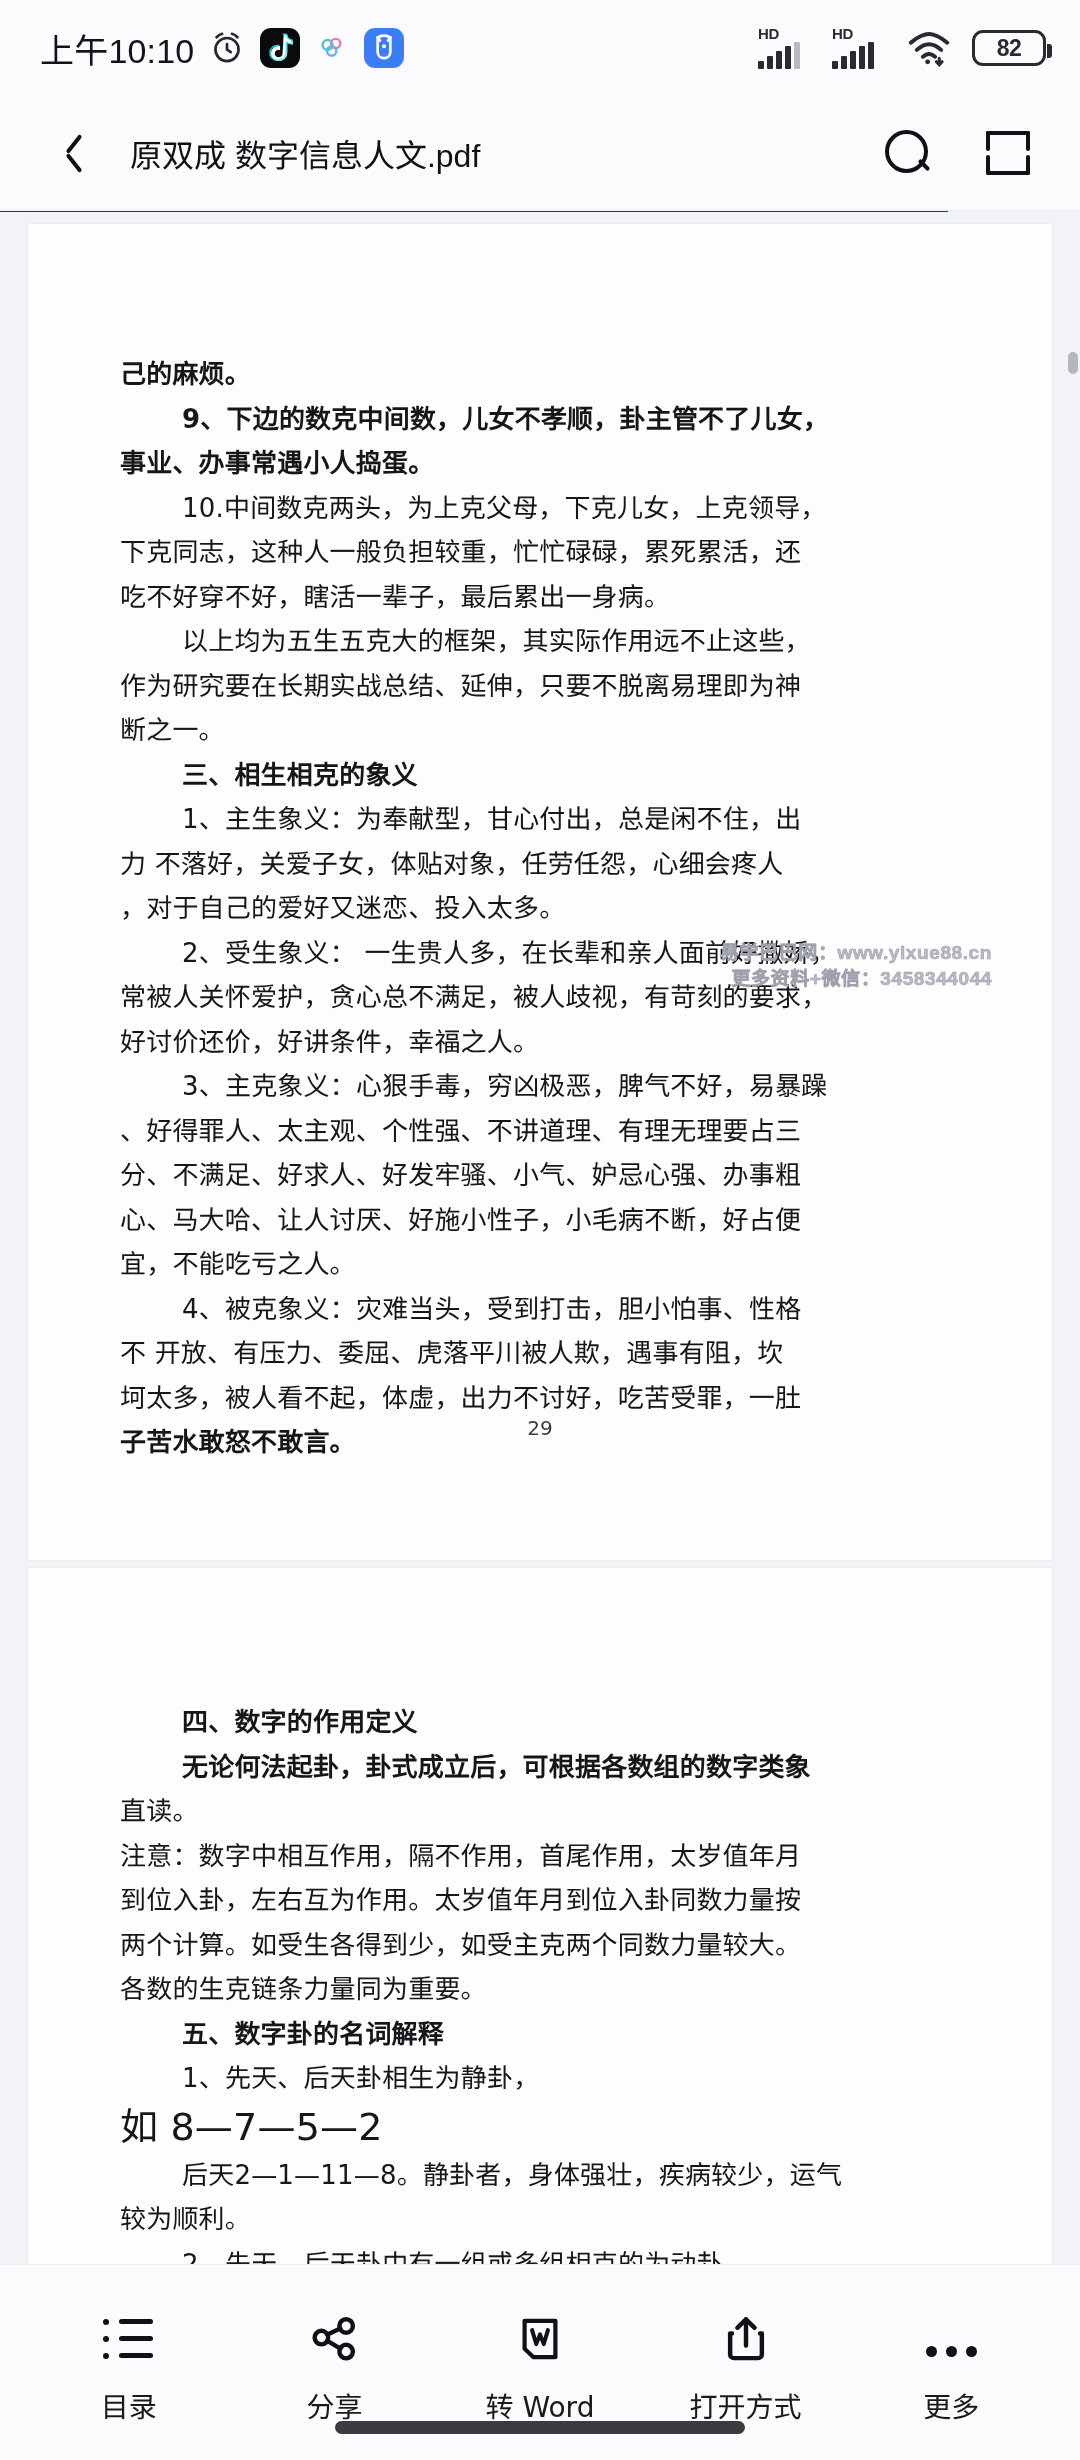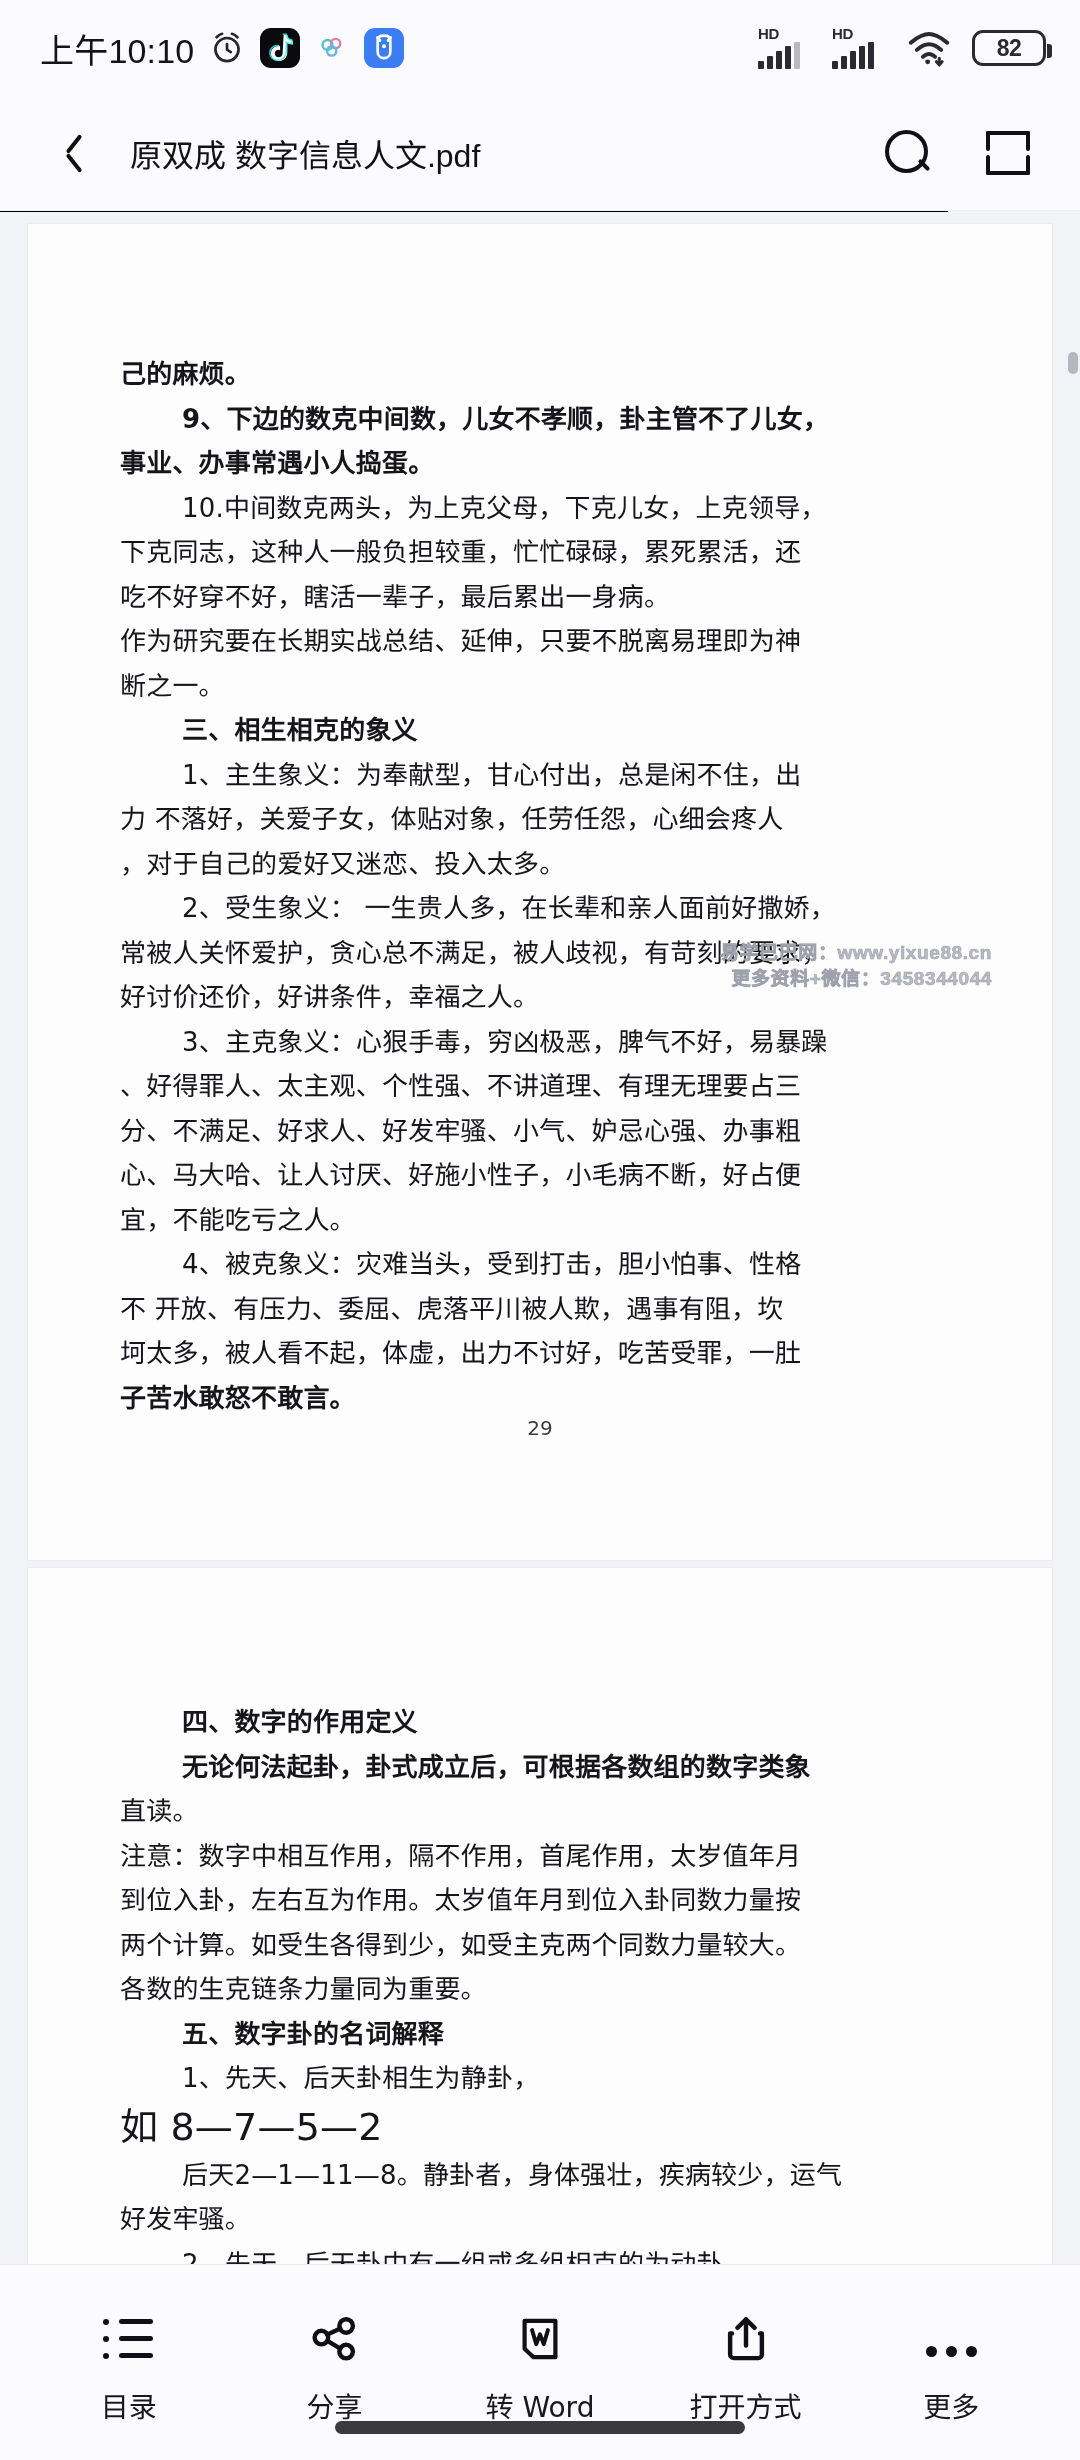--- a/index.html
+++ b/index.html
@@ -3,21 +3,21 @@
 <meta charset="utf-8">
 <title>PDF Reader</title>
 <style>
   * { margin:0; padding:0; box-sizing:border-box; }
   html, body {
     width:1080px; height:2460px;
     background:#f2f3f7;
     font-family:"Liberation Sans","DejaVu Sans",sans-serif;
     overflow:hidden;
   }
-  #app { position:relative; width:948px; height:2460px; background:#000000; }
+  #app { position:relative; width:948px; height:2460px; background:#7f1d1d; }
 
   
   .statusbar {
     position:absolute; top:0; left:0; width:1080px; height:96px;
     background:#fbfbfd;
     display:flex; align-items:center; justify-content:space-between;
     padding:0 34px 0 40px;
   }
   .sb-left { display:flex; align-items:center; gap:14px; }
   .sb-time { font-size:34px; color:#13131a; letter-spacing:0.2px; font-weight:400; white-space:nowrap; }
@@ -282,20 +282,21 @@
     <div class="page page1">
       <div class="page-inner p1-body">
 
         <div>
             <div class="ln b">己的麻烦。</div>
             <div class="ln b" style="text-indent: 62px;">9、下边的数克中间数，儿女不孝顺，卦主管不了儿女，</div>
             <div class="ln b">事业、办事常遇小人捣蛋。</div>
             <div class="ln" style="text-indent: 62px;">10.中间数克两头，为上克父母，下克儿女，上克领导，</div>
             <div class="ln">下克同志，这种人一般负担较重，忙忙碌碌，累死累活，还</div>
             <div class="ln">吃不好穿不好，瞎活一辈子，最后累出一身病。</div>
+            <div class="ln" style="text-indent: 62px;">以上均为五生五克大的框架，其实际作用远不止这些，</div>
             <div class="ln">作为研究要在长期实战总结、延伸，只要不脱离易理即为神</div>
             <div class="ln">断之一。</div>
             <div class="ln b" style="text-indent: 62px;">三、相生相克的象义</div>
             <div class="ln" style="text-indent: 62px;">1、主生象义：为奉献型，甘心付出，总是闲不住，出</div>
             <div class="ln">力 不落好，关爱子女，体贴对象，任劳任怨，心细会疼人</div>
             <div class="ln">，对于自己的爱好又迷恋、投入太多。</div>
             <div class="ln" style="text-indent: 62px;">2、受生象义： 一生贵人多，在长辈和亲人面前好撒娇，</div>
             <div class="ln">常被人关怀爱护，贪心总不满足，被人歧视，有苛刻的要求，</div>
             <div class="ln">好讨价还价，好讲条件，幸福之人。</div>
             <div class="ln" style="text-indent: 62px;">3、主克象义：心狠手毒，穷凶极恶，脾气不好，易暴躁</div>
@@ -323,21 +324,21 @@
             <div class="ln b" style="text-indent: 62px;">无论何法起卦，卦式成立后，可根据各数组的数字类象</div>
             <div class="ln">直读。</div>
             <div class="ln">注意：数字中相互作用，隔不作用，首尾作用，太岁值年月</div>
             <div class="ln">到位入卦，左右互为作用。太岁值年月到位入卦同数力量按</div>
             <div class="ln">两个计算。如受生各得到少，如受主克两个同数力量较大。</div>
             <div class="ln">各数的生克链条力量同为重要。</div>
             <div class="ln b" style="text-indent: 62px;">五、数字卦的名词解释</div>
             <div class="ln" style="text-indent: 62px;">1、先天、后天卦相生为静卦，</div>
             <div class="ln big">如  8—7—5—2</div>
             <div class="ln" style="text-indent: 62px;">后天2—1—11—8。静卦者，身体强壮，疾病较少，运气</div>
-            <div class="ln">好发牢骚。</div>
+            <div class="ln">较为顺利。</div>
             <div class="ln" style="text-indent: 62px;">2、先天、后天卦中有一组或多组相克的为动卦</div>
           </div>
       </div>
     </div>
 
     <div class="scroll-pip"></div>
   </div>
 
   <div class="bottombar">
 

